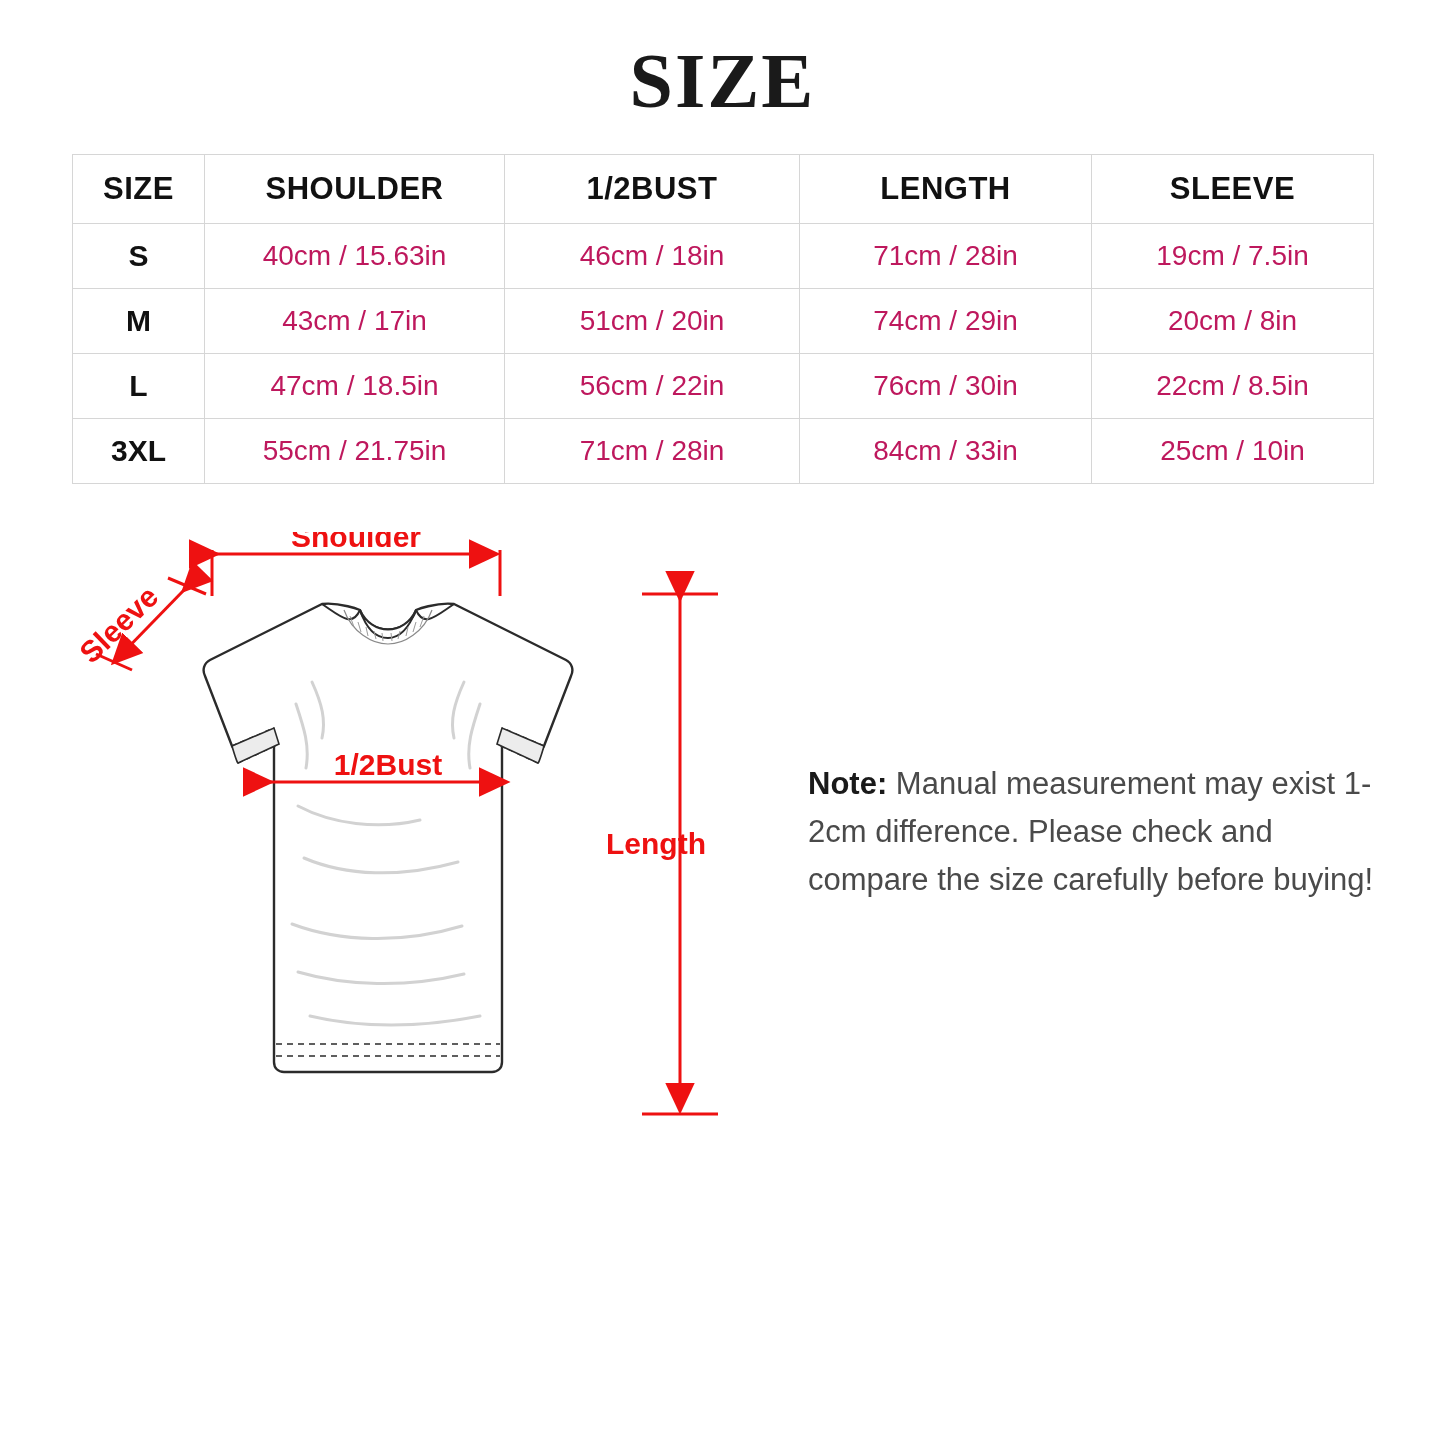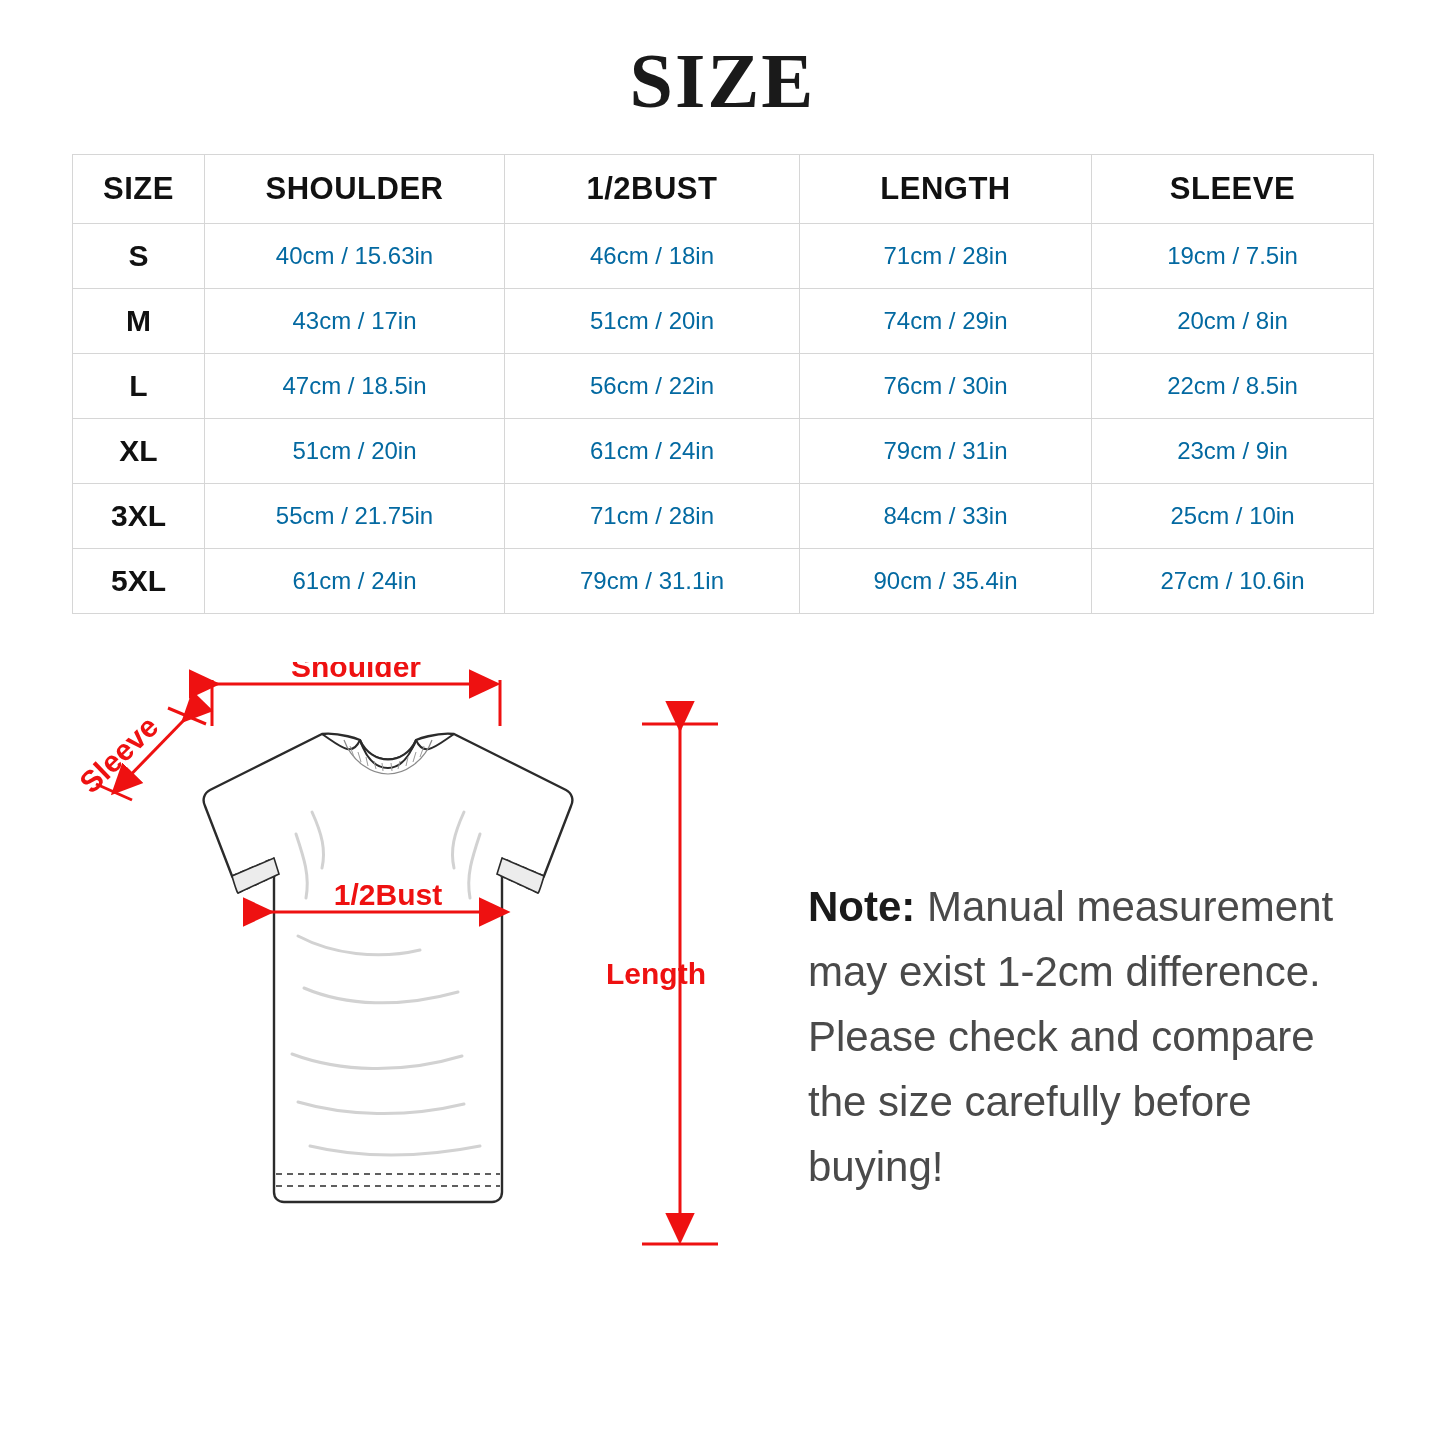--- a/index.html
+++ b/index.html
@@ -50,23 +50,23 @@
     font-weight: 700;
     color: #111111;
     letter-spacing: 0.5px;
   }
   table.size-table tbody td.size-col {
     font-size: 30px;
     font-weight: 700;
     color: #111111;
   }
   table.size-table tbody td.val {
-    font-size: 24px;
+    font-size: 28px;
     font-weight: 400;
-    color: #0369a1;
+    color: #be185d;
   }
   col.c1 { width: 132px; }
   col.c2 { width: 300px; }
   col.c3 { width: 295px; }
   col.c4 { width: 292px; }
   col.c5 { width: 282px; }
 
   
   .lower {
     position: relative;
@@ -78,23 +78,23 @@
     position: absolute;
     left: 60px;
     top: 0;
     width: 760px;
     height: 650px;
   }
 
   .note {
     position: absolute;
     left: 808px;
-    top: 212px;
+    top: 228px;
     width: 575px;
-    font-size: 42px;
+    font-size: 31px;
     line-height: 1.55;
     color: #4a4a4a;
   }
   .note b {
     color: #1a1a1a;
     font-weight: 700;
   }
 </style>
 </head>
 <body>
@@ -135,39 +135,25 @@
         <td class="val">20cm / 8in</td>
       </tr>
       <tr>
         <td class="size-col">L</td>
         <td class="val">47cm / 18.5in</td>
         <td class="val">56cm / 22in</td>
         <td class="val">76cm / 30in</td>
         <td class="val">22cm / 8.5in</td>
       </tr>
       <tr>
-        <td class="size-col">XL</td>
-        <td class="val">51cm / 20in</td>
-        <td class="val">61cm / 24in</td>
-        <td class="val">79cm / 31in</td>
-        <td class="val">23cm / 9in</td>
-      </tr>
-      <tr>
         <td class="size-col">3XL</td>
         <td class="val">55cm / 21.75in</td>
         <td class="val">71cm / 28in</td>
         <td class="val">84cm / 33in</td>
         <td class="val">25cm / 10in</td>
-      </tr>
-      <tr>
-        <td class="size-col">5XL</td>
-        <td class="val">61cm / 24in</td>
-        <td class="val">79cm / 31.1in</td>
-        <td class="val">90cm / 35.4in</td>
-        <td class="val">27cm / 10.6in</td>
       </tr>
     </tbody>
   </table>
 </div>
 
 <div class="lower">
 
   <svg class="diagram" viewBox="0 0 760 650">
     <defs>
       <marker id="arrR" markerWidth="11" markerHeight="11" refX="9" refY="5.5" orient="auto">

